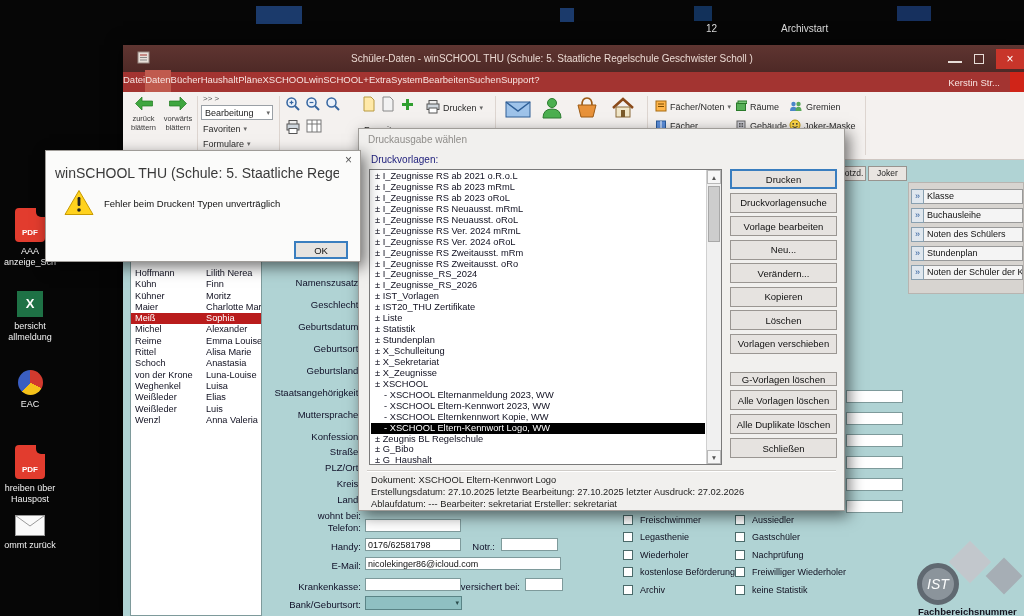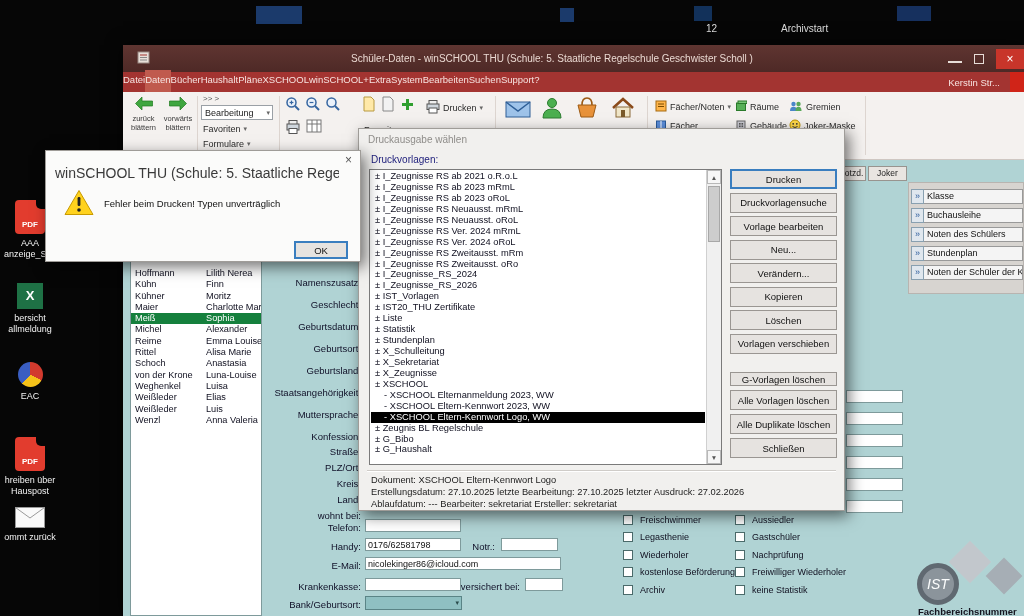--- a/index.html
+++ b/index.html
@@ -2,21 +2,21 @@
 <html><head>
 <meta charset="utf-8">
 <style>
 *{margin:0;padding:0;box-sizing:border-box}
 body{font-family:"Liberation Sans",sans-serif;background:#222}
 #screen{position:relative;width:1024px;height:616px;background:#060606;overflow:hidden}
 .abs{position:absolute}
 .txt{white-space:nowrap}
 
 .dicon{position:absolute;width:60px;text-align:center;color:#f2f2f2;font-size:9px;line-height:11px}
-.dicon .art{margin:4px auto 4px}
+.dicon .art{margin:12px auto 4px}
 
 #win{position:absolute;left:123px;top:45px;width:901px;height:571px;background:#b0d3d4;box-shadow:0 0 16px rgba(0,0,0,.65)}
 #titlebar{position:absolute;left:0;top:0;right:0;height:27px;background:linear-gradient(#5f3531,#4e2926);display:flex;align-items:center;color:#ead9d2;font-size:10px}
 #titlebar .ttl{flex:1;text-align:center;white-space:nowrap;overflow:hidden}
 #menubar{position:absolute;left:0;top:27px;right:0;height:20px;background:#a33431;display:flex;align-items:center;color:#f7e3e0;font-size:9.5px}
 .mitem{padding:0 0;height:24px;line-height:19px;white-space:nowrap}
 .mitem.active{background:#c05a4e;border-bottom:2px solid #fff}
 #toolbar{position:absolute;left:0;top:47px;right:0;height:68px;background:#f4f1ef;border-bottom:1px solid #cfc7c2}
 .tbtxt{font-size:7.5px;color:#3a3a3a;text-align:center;line-height:8.5px}
 .tlabel{position:absolute;font-size:9px;color:#2a2a2a;display:flex;align-items:center;gap:3px;white-space:nowrap}
@@ -28,21 +28,21 @@
 .field{position:absolute;background:#fff;border:1px solid #7e9a9b;font-size:9px;color:#111;padding:0 2px;line-height:11px;font-family:"Liberation Sans",sans-serif}
 input.field{outline:none}
 .lrow{height:22px;line-height:22px;font-size:9.5px;color:#101028;text-align:right;white-space:nowrap}
 .arow{height:16px;line-height:16px;font-size:9.5px;color:#101028;text-align:right;white-space:nowrap}
 .tab{position:absolute;height:15px;background:#e9e5e1;border:1px solid #98948f;font-size:8.5px;text-align:center;line-height:13px;color:#222}
 
 #stulist{position:absolute;left:7px;top:21px;width:132px;bottom:0;background:#fff;border:1px solid #7e9a9b;overflow:hidden;padding-top:86px}
 .srow{display:flex;height:11.3px;line-height:11.3px;font-size:9.2px;color:#101020}
 .srow .c1{width:75px;padding-left:4px;overflow:hidden;white-space:nowrap}
 .srow .c2{flex:1;overflow:hidden;white-space:nowrap}
-.srow.selected{background:#15803d;color:#fff}
+.srow.selected{background:#b91c1c;color:#fff}
 
 .cbrow{display:flex;align-items:center;height:17.5px;gap:7px}
 .cbbox{width:10px;height:10px;background:#fff;border:1px solid #4a6a6a;flex:0 0 auto}
 .cblabel{font-size:9px;color:#101020;white-space:nowrap}
 
 .sprow{display:flex;height:15px;margin-bottom:4px}
 .spchev{width:13px;background:#dfe7ee;border:1px solid #88a0b0;color:#2a5a9a;font-size:9px;line-height:12px;text-align:center;flex:0 0 auto}
 .splabel{flex:1;background:#f4f4f4;border:1px solid #999;border-left:none;font-size:9px;line-height:12px;padding-left:3px;white-space:nowrap;overflow:hidden;color:#111}
 
 .dialog{position:absolute;background:#f1f0ee;border:1px solid #9f9c98;box-shadow:4px 5px 14px rgba(0,0,0,.55)}
@@ -572,20 +572,21 @@
           <div class="pitem">± X_Sekretariat</div>
 
           <div class="pitem">± X_Zeugnisse</div>
 
           <div class="pitem">± XSCHOOL</div>
 
           <div class="pitem indent">- XSCHOOL Elternanmeldung 2023, WW</div>
 
           <div class="pitem indent">- XSCHOOL Eltern-Kennwort 2023, WW</div>
 
+          <div class="pitem indent">- XSCHOOL Elternkennwort Kopie, WW</div>
 
           <div class="pitem indent selected">- XSCHOOL Eltern-Kennwort Logo, WW</div>
 
           <div class="pitem">± Zeugnis BL Regelschule</div>
 
           <div class="pitem">± G_Bibo</div>
 
           <div class="pitem">± G_Haushalt</div>
         </div>
       <div class="abs" style="right:0;top:0;bottom:0;width:15px;background:#f0f0f0;border-left:1px solid #d0d0d0">

